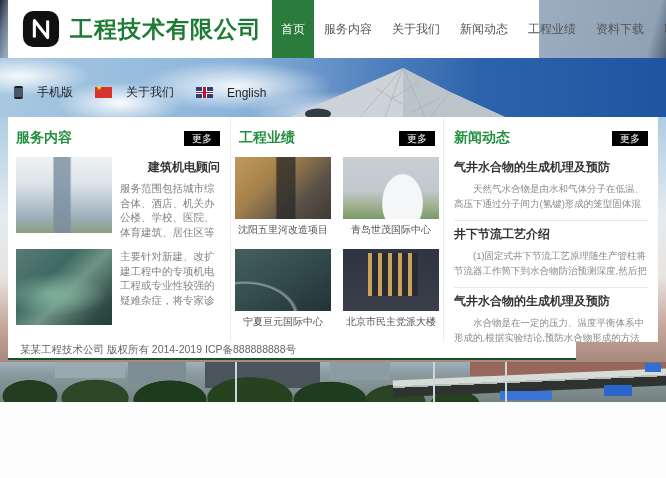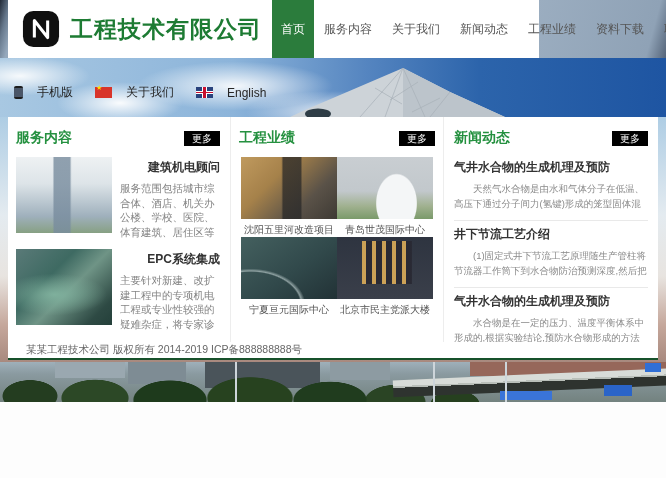--- a/index.html
+++ b/index.html
@@ -88,21 +88,21 @@
 
   .thumb-s1 { background:linear-gradient(180deg,#eef1f3 0%,#dde4e8 30%,#b9c6cf 55%,#9fb0bc 75%,#8aa08a 100%),
     linear-gradient(90deg,transparent 40%,#8899a6 42%,#8899a6 55%,transparent 57%); }
   .thumb-s1 { background:
       linear-gradient(90deg,transparent 38%,rgba(120,140,158,.8) 40%,rgba(120,140,158,.8) 56%,transparent 58%),
       linear-gradient(180deg,#eef1f3 0%,#dde4e8 35%,#b9c6cf 60%,#9fb0bc 78%,#87a083 100%); }
   .thumb-s2 { background:
       radial-gradient(70px 28px at 40% 60%,rgba(130,180,160,.9),transparent 75%),
       linear-gradient(135deg,#5a7a78 0%,#3e6a62 35%,#6f9486 55%,#2e4a44 85%,#24403a 100%); }
 
-  .pgrid { display:grid; grid-template-columns:96px 96px; gap:0; justify-content:center; }
+  .pgrid { display:grid; grid-template-columns:96px 96px; gap:12px; justify-content:center; }
   .pitem .thumb { width:96px; height:62px; }
   .pitem figcaption { font-size:10px; color:#555; text-align:center; margin-top:4px; white-space:nowrap; }
   .thumb-p1 { background:
       linear-gradient(90deg,transparent 42%,rgba(40,40,40,.75) 44%,rgba(40,40,40,.75) 62%,transparent 64%),
       linear-gradient(135deg,#c09a5e 0%,#a5814a 35%,#5a5248 70%,#3e3a34 100%); }
   .thumb-p2 { background:
       radial-gradient(36px 52px at 62% 75%,#f4f6f7 55%,transparent 58%),
       linear-gradient(180deg,#c9ced2 0%,#c2c8cc 55%,#9fb08e 80%,#7a9a6a 100%); }
   .thumb-p3 { background:
       radial-gradient(90px 60px at 10% 110%,transparent 55%,rgba(200,215,215,.6) 57%,transparent 61%),
@@ -111,22 +111,22 @@
       repeating-linear-gradient(90deg,rgba(230,180,90,.85) 0 4px,rgba(40,40,50,.9) 4px 10px),
       linear-gradient(180deg,#2e3440 0%,#3a3f4a 100%); background-size:52% 70%,100% 100%;
       background-position:55% 20%,0 0; background-repeat:no-repeat; background-color:#2b303a; }
 
   .nitem { padding:5px 0 9px; border-bottom:1px solid #e9e9e9; }
   .nitem h4 { font-size:12px; color:#333; margin-bottom:5px; cursor:pointer; }
   .nitem p { font-size:9.5px; color:#8a8a8a; line-height:15px; text-indent:2em;
     max-height:30px; overflow:hidden; }
 
   
-  .footer { position:absolute; top:342px; left:8px; width:650px; height:18px; background:#fff;
-    border-bottom:2px solid #17512b; display:flex; align-items:center; padding-left:18px;
+  .footer { position:absolute; top:342px; left:8px; width:568px; height:18px; background:#fff;
+    border-bottom:2px solid #17512b; display:flex; align-items:center; padding-left:12px;
     font-size:10.5px; color:#666; }
 </style>
 </head>
 <body>
 
 <div class="page">
 
   <div class="bg-top"></div>
   <div class="bg-mid"></div>
   <div class="bg-strip">
@@ -191,21 +191,20 @@
       <div class="svc">
         <div class="thumb thumb-s1"></div>
         <div class="svc-txt">
           <h4>建筑机电顾问</h4>
           <p>服务范围包括城市综合体、酒店、机关办公楼、学校、医院、体育建筑、居住区等各类建</p>
         </div>
       </div>
       <div class="svc">
         <div class="thumb thumb-s2"></div>
         <div class="svc-txt">
-          <h4>EPC系统集成</h4>
           <p>主要针对新建、改扩建工程中的专项机电工程或专业性较强的疑难杂症，将专家诊断、设</p>
         </div>
       </div>
     </section>
 
     <section class="col col2">
       <div class="headrow">
         <h3>工程业绩</h3>
         <button class="more-btn">更多</button>
       </div>

